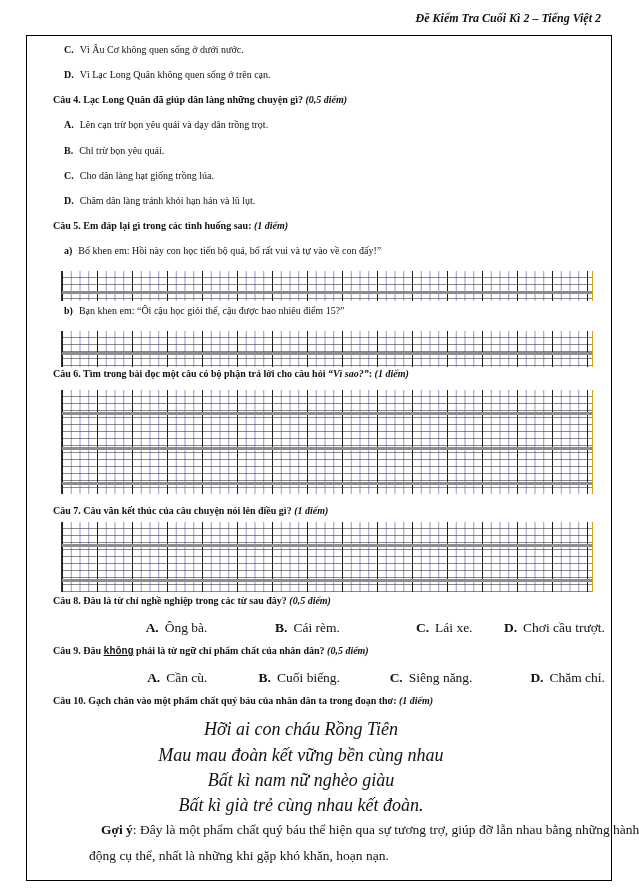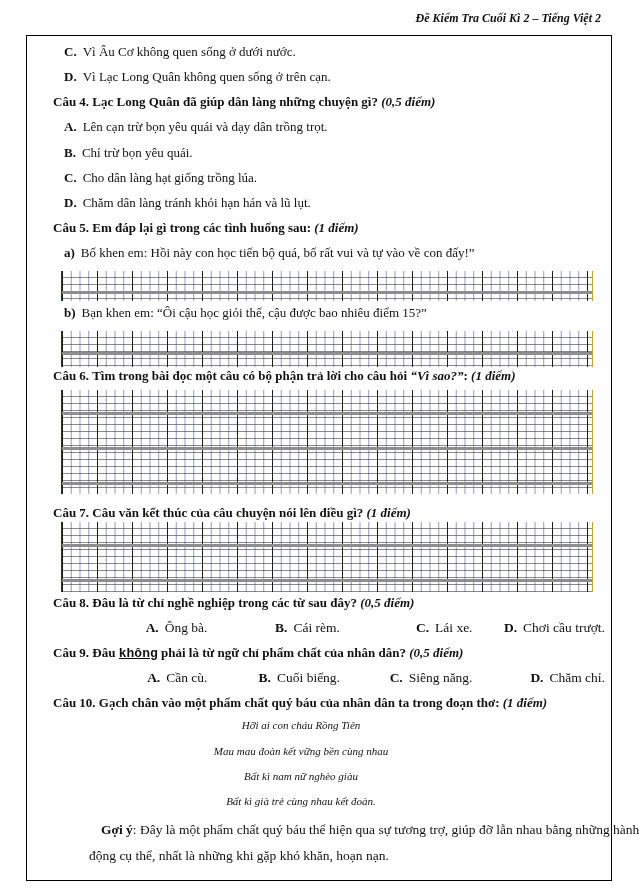--- a/index.html
+++ b/index.html
@@ -1,41 +1,41 @@
 <!DOCTYPE html>
 <html><head>
 <meta charset="utf-8">
 <style>
   html, body { margin:0; padding:0; background:#ffffff; }
   body { width:639px; height:890px; position:relative; overflow:hidden;
          font-family:"Liberation Serif", "DejaVu Serif", serif; color:#111; }
   .header { position:absolute; top:11px; right:38px; font-size:12px; font-weight:bold; font-style:italic; }
   .frame { position:absolute; left:26px; top:35px; width:586px; height:846px; border:1.5px solid #000; box-sizing:border-box; }
-  .line { position:absolute; font-size:13px; white-space:nowrap; }
+  .line { position:absolute; font-size:10px; white-space:nowrap; }
   .opt { left:64px; }
   .opt b { margin-right:6px; }
   .q { left:53px; font-weight:bold; }
   .q i { font-weight:bold; }
   .sub { left:64px; }
   .sub b { margin-right:6px; }
   .grid { position:absolute; left:61px; width:532px; box-sizing:border-box;
     background-color:#fff;
     background-image:
       linear-gradient(to right, #1b1b1b 0, #1b1b1b 1.3px, transparent 1.3px),
       linear-gradient(to right, rgba(60,60,140,0.55) 0, rgba(60,60,140,0.55) 1px, transparent 1px),
       repeating-linear-gradient(to bottom, transparent 0, transparent 6px, rgba(40,40,40,0.55) 6px, rgba(40,40,40,0.55) 7px),
       linear-gradient(to bottom, transparent 0, transparent 0);
     background-size: 35px 100%, 8.75px 100%, 100% 7px, 100% 100%;
     border-left:1.5px solid #602020; border-right:1.5px solid #d4a017;
   }
   .grid .thick { position:absolute; left:0; right:0; height:3px; background:#8e8e8e; }
   .opts4 { position:absolute; left:75px; width:530px; font-size:13.5px; display:flex;text-align:right; }
   .opts4 span.o { display:inline-block; width:138px; white-space:nowrap; }
   .opts4 b { margin-right:6px; }
-  .poem { position:absolute; left:0; width:602px; text-align:center; font-style:italic; font-size:11px; }
+  .poem { position:absolute; left:0; width:602px; text-align:center; font-style:italic; font-size:18px; }
   .hint { position:absolute; left:53px; width:560px; font-size:13.5px; line-height:26px; text-indent:12px;margin-left:36px; }
   u { text-decoration:underline;font-family:Liberation Mono, monospace; }
 </style>
 </head>
 <body>
 
 <div class="header">Đề Kiểm Tra Cuối Kì 2 – Tiếng Việt 2</div>
 <div class="frame"></div>
 
 <div class="line opt" style="top:44px"><b>C.</b><span>Vì Âu Cơ không quen sống ở dưới nước.</span></div>

